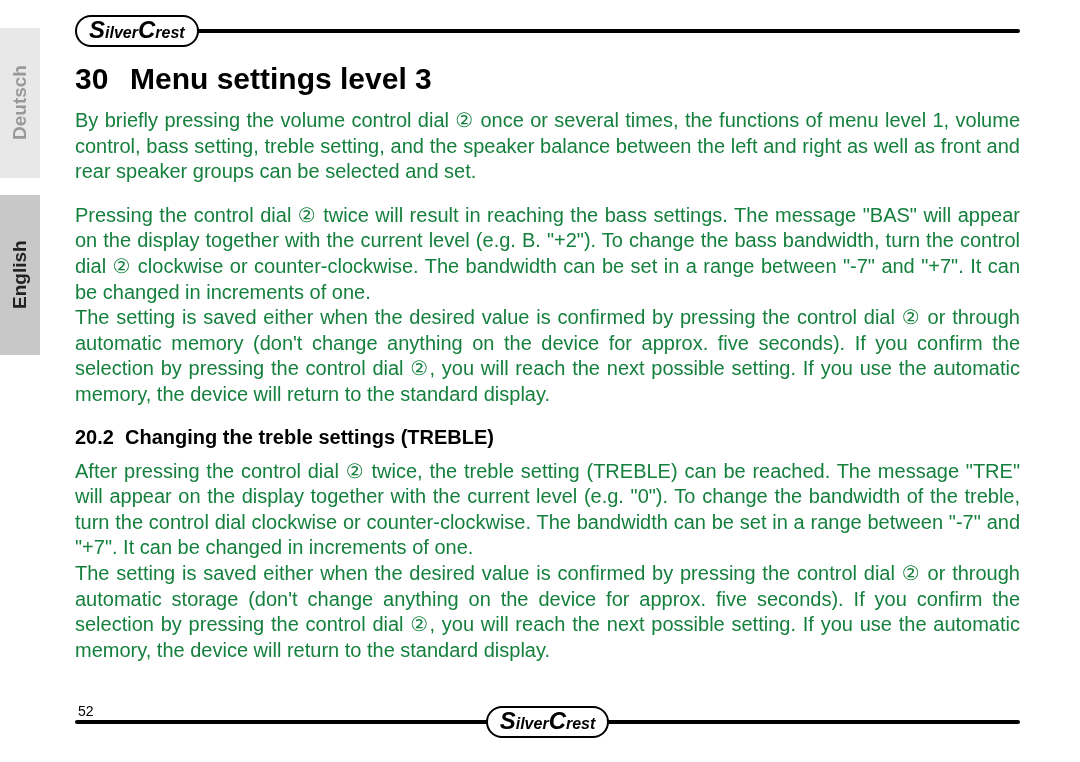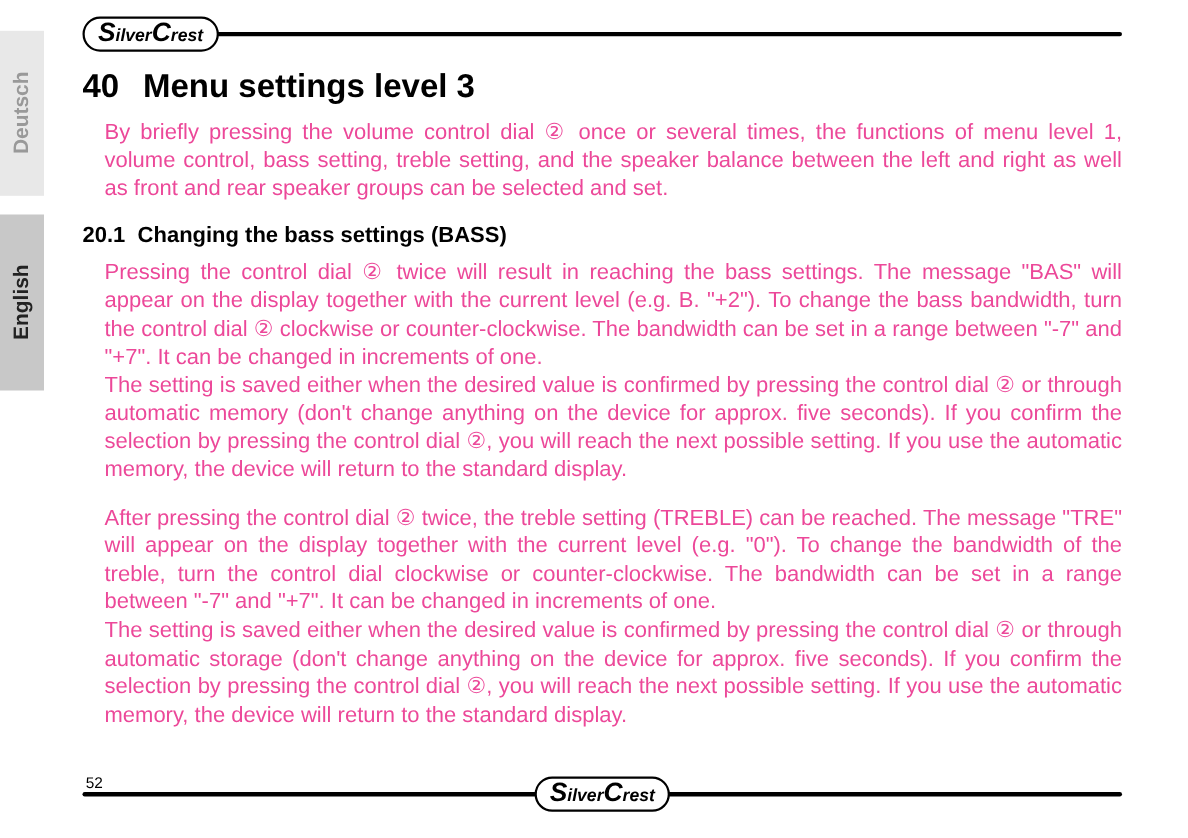--- a/index.html
+++ b/index.html
@@ -91,22 +91,21 @@
       margin-bottom: 12px;
     }
     h1 .num {
       display: inline-block;
       width: 55px;
     }
     .body-text {
       font-size: 20px;
       line-height: 1.28;
       text-align: justify;
-      color: #ec4899;
-      margin-left: 20px;
+      color: #15803d;
     }
     .intro {
       margin-bottom: 18px;
     }
     h2 {
       font-size: 20px;
       font-weight: bold;
       margin-bottom: 10px;
     }
     .para {
@@ -159,35 +158,35 @@
     <div class="logo-pill">
       <span class="logo-s">S</span>
         <span class="logo-rest">ilver</span>
         <span class="logo-c">C</span>
         <span class="logo-rest">rest</span>
     </div>
     <div class="header-line"></div>
   </div>
 
   <h1>
-    <span class="num">40</span><span>Menu settings level 3</span>
+    <span class="num">30</span><span>Menu settings level 3</span>
   </h1>
 
   <p class="body-text intro">By briefly pressing the volume control dial ② once or several times, the functions of menu level 1, volume control, bass setting, treble setting, and the speaker balance between the left and right as well as front and rear speaker groups can be selected and set.</p>
+
+  <div class="section-block">
+    <p class="body-text para">Pressing the control dial ② twice will result in reaching the bass settings. The message "BAS" will appear on the display together with the current level (e.g.  B. "+2"). To change the bass bandwidth, turn the control dial ② clockwise or counter-clockwise. The bandwidth can be set in a range between "-7" and "+7". It can be changed in increments of one.</p>
+    <p class="body-text para">The setting is saved either when the desired value is confirmed by pressing the control dial ② or through automatic memory (don't change anything on the device for approx. five seconds). If you confirm the selection by pressing the control dial ②, you will reach the next possible setting. If you use the automatic memory, the device will return to the standard display.</p>
+  </div>
 
   <div class="section-block">
     <h2>
-      <span>20.1</span>&nbsp;
-      <span>Changing the bass settings (BASS)</span>
+      <span>20.2</span>&nbsp;
+      <span>Changing the treble settings (TREBLE)</span>
     </h2>
-    <p class="body-text para">Pressing the control dial ② twice will result in reaching the bass settings. The message "BAS" will appear on the display together with the current level (e.g.  B. "+2"). To change the bass bandwidth, turn the control dial ② clockwise or counter-clockwise. The bandwidth can be set in a range between "-7" and "+7". It can be changed in increments of one.</p>
-    <p class="body-text para">The setting is saved either when the desired value is confirmed by pressing the control dial ② or through automatic memory (don't change anything on the device for approx. five seconds). If you confirm the selection by pressing the control dial ②, you will reach the next possible setting. If you use the automatic memory, the device will return to the standard display.</p>
-  </div>
-
-  <div class="section-block">
     <p class="body-text para">After pressing the control dial ② twice, the treble setting (TREBLE) can be reached. The message "TRE" will appear on the display together with the current level (e.g. "0"). To change the bandwidth of the treble, turn the control dial clockwise or counter-clockwise. The bandwidth can be set in a range between "-7" and "+7". It can be changed in increments of one.</p>
     <p class="body-text para">The setting is saved either when the desired value is confirmed by pressing the control dial ② or through automatic storage (don't change anything on the device for approx. five seconds). If you confirm the selection by pressing the control dial ②, you will reach the next possible setting. If you use the automatic memory, the device will return to the standard display.</p>
   </div>
 </div>
 
 <div class="page-num">52</div>
 
 <div class="footer-bar">
   <div class="footer-line left"></div>
   <div class="logo-pill">

